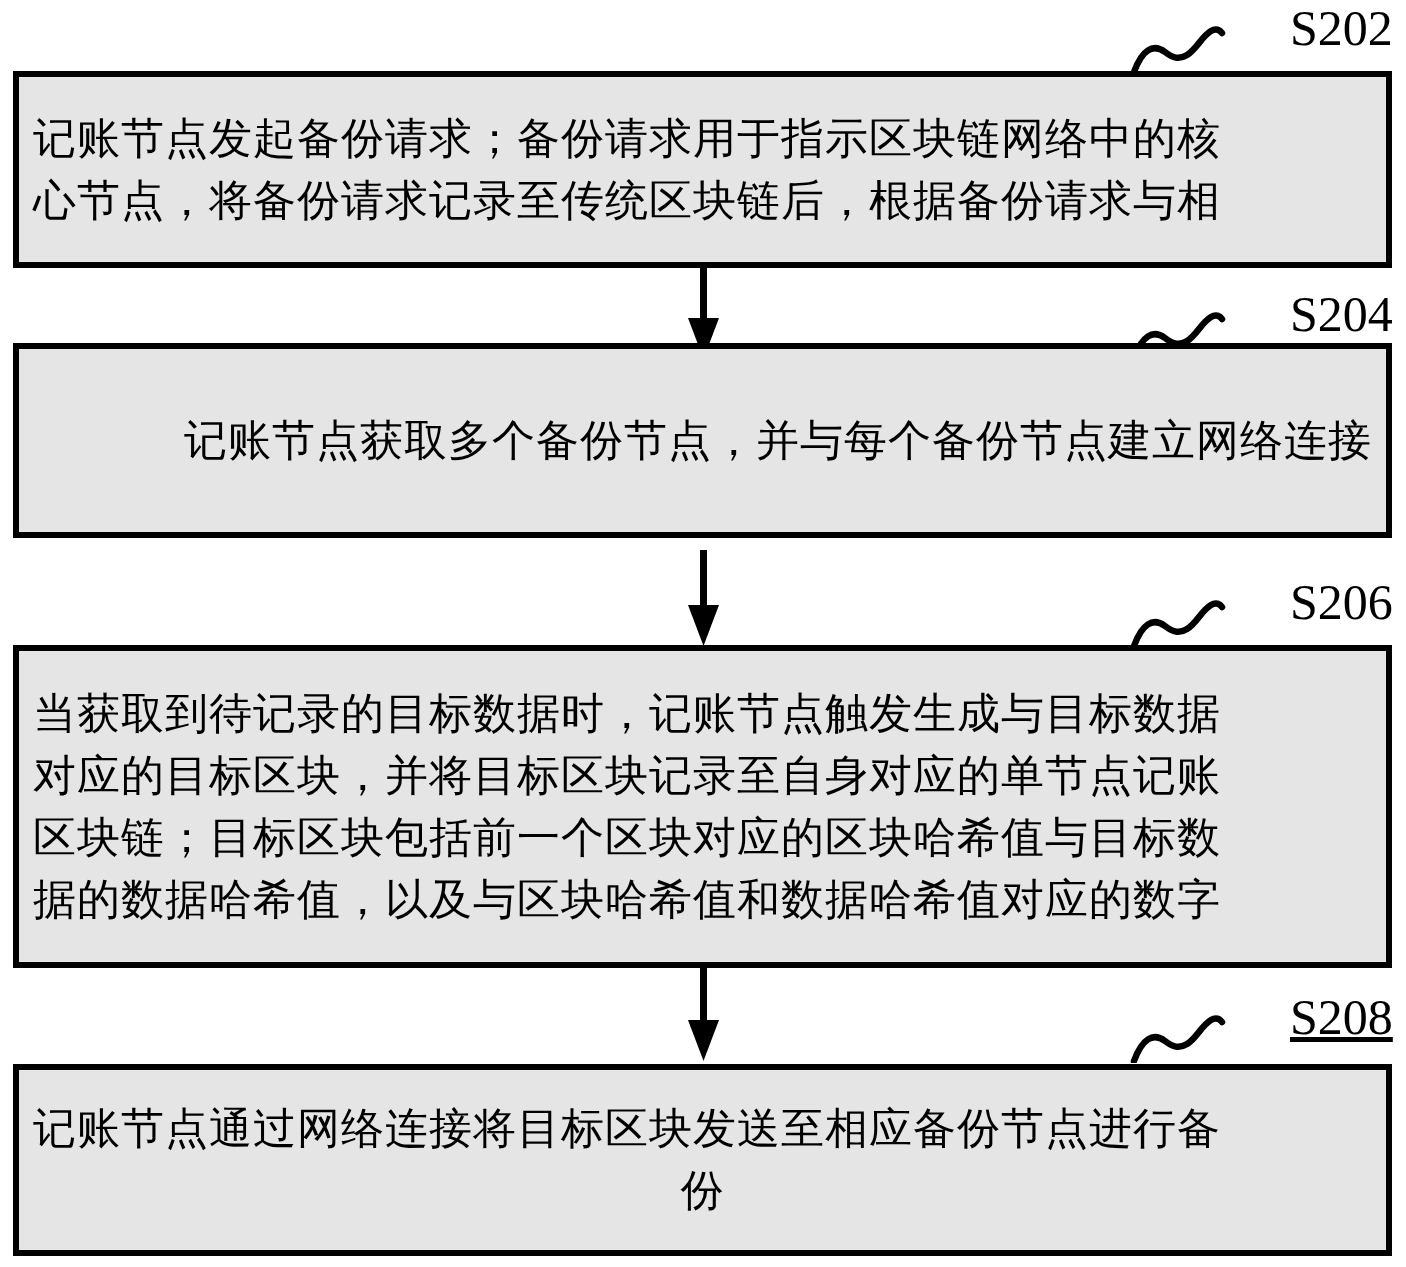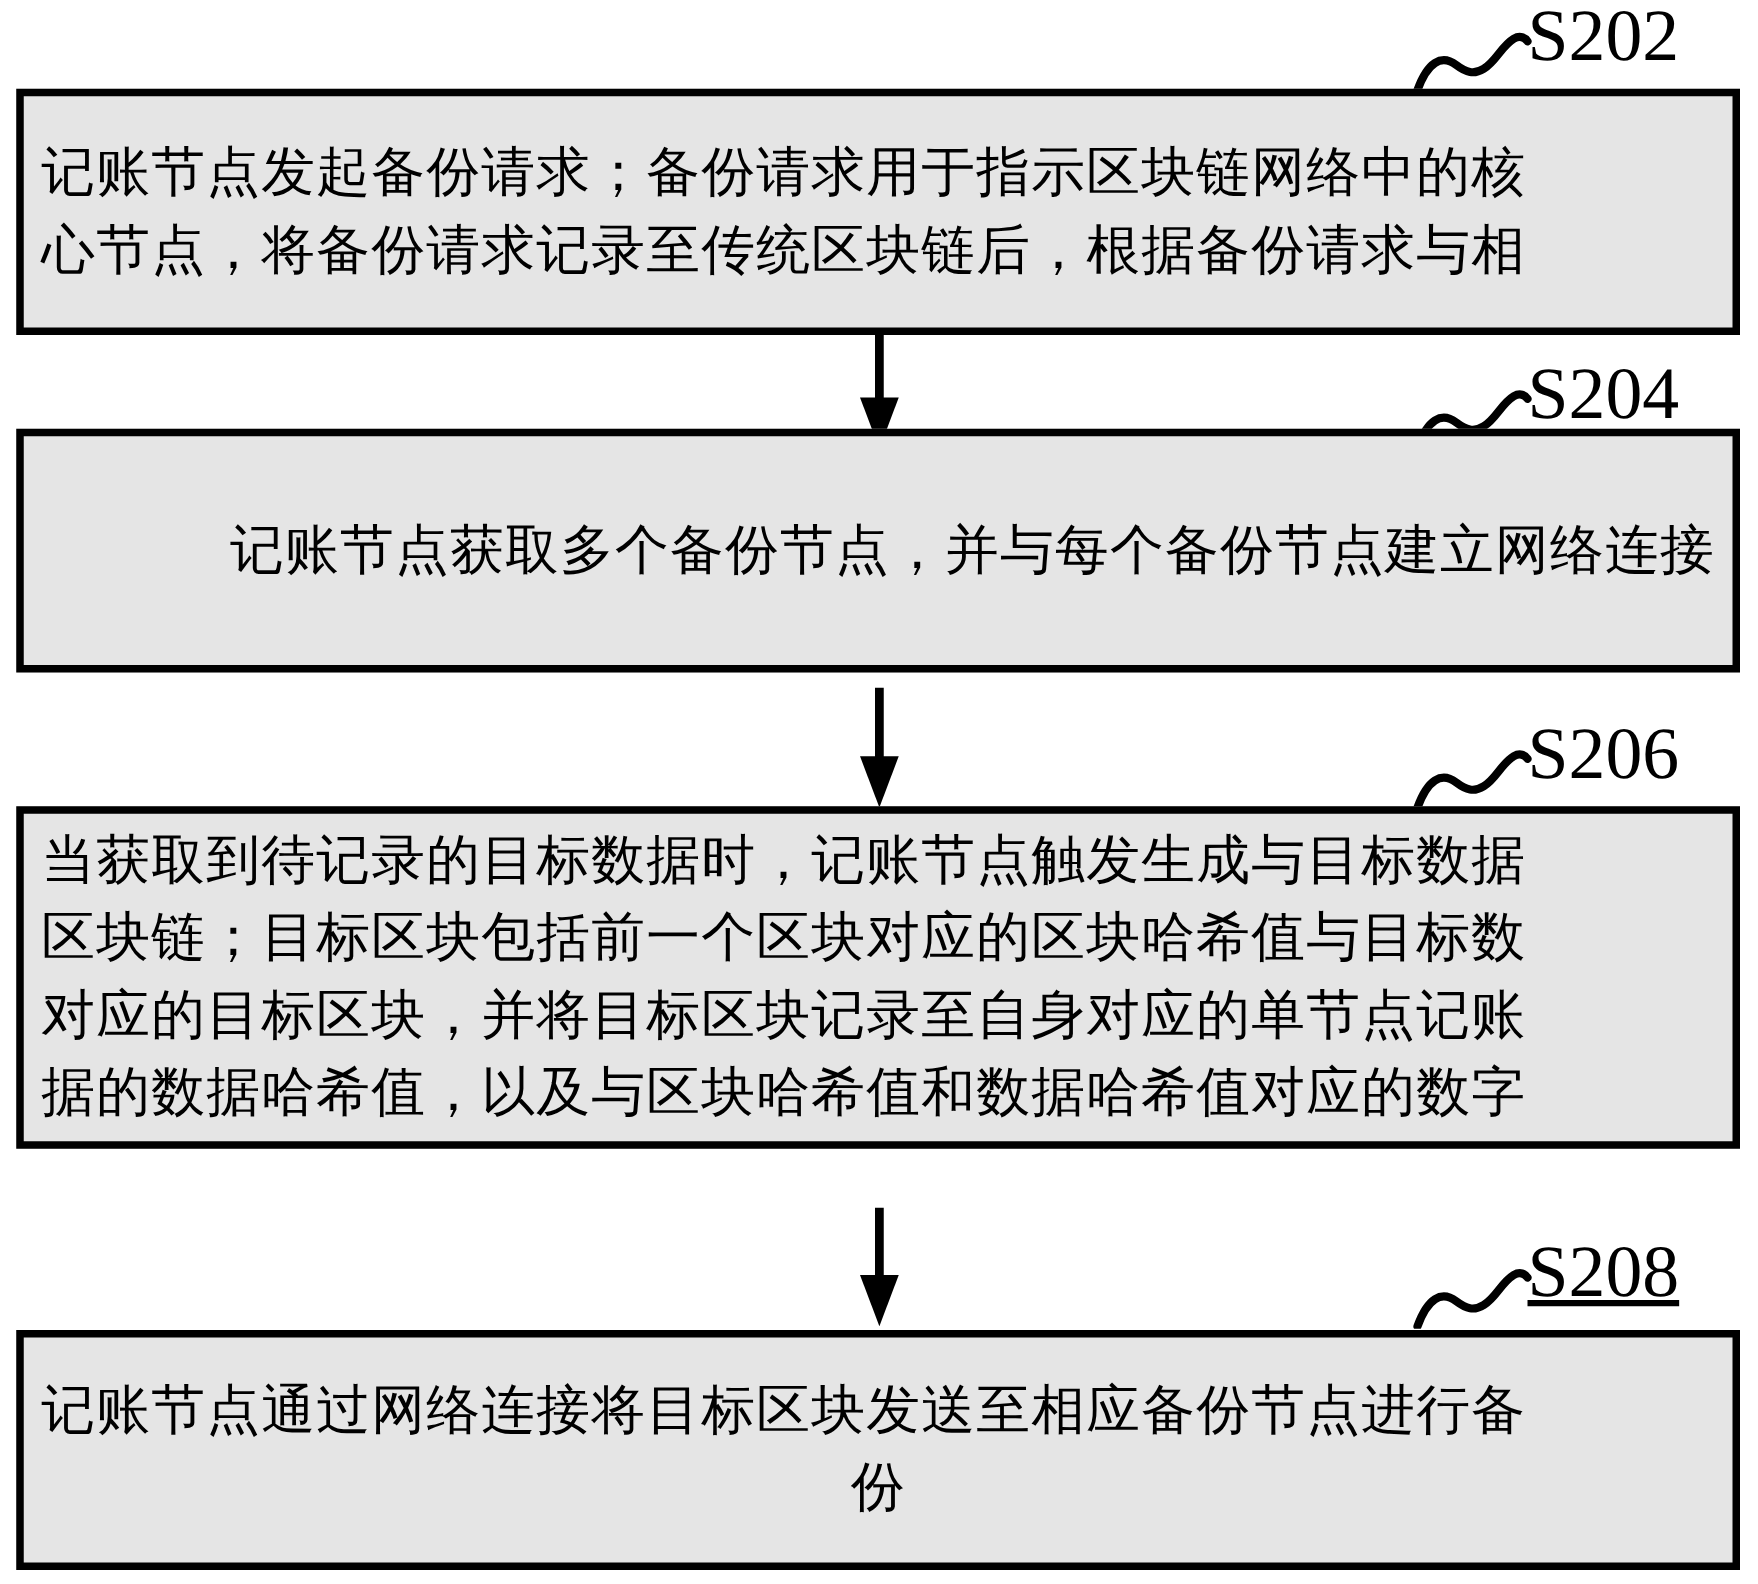--- a/index.html
+++ b/index.html
@@ -18,34 +18,34 @@
     box-sizing: border-box;
     border: 6px solid #000000;
     background: #e5e5e5;
     display: flex;
     flex-direction: column;
     justify-content: center;
     padding: 4px 14px;
   }
   .box-1 { top: 71px;   height: 197px; }
   .box-2 { top: 343px;  height: 195px; align-items: flex-end; }
-  .box-3 { top: 645px;  height: 274px; }
+  .box-3 { top: 645px;  height: 323px; }
   .box-4 { top: 1064px; height: 192px; }
   .txt-line {
     font-size: 43px;
     line-height: 62px;
     letter-spacing: 1px;
     text-align: left;
     white-space: nowrap;
   }
   .txt-line.center { text-align: center; }
   .step-label {
     position: absolute;
-    left: 1222px;
-    font-size: 59px;
+    left: 1290px;
+    font-size: 50px;
     line-height: 50px;
     color: #000000;
     white-space: nowrap;
   }
   .lbl-1 { top: 3px; }
   .lbl-2 { top: 289px; }
   .lbl-3 { top: 577px; }
   .lbl-4 { top: 992px; text-decoration: underline; }
   .squiggle {
     position: absolute;
@@ -107,22 +107,22 @@
   </div>
 
   <div class="squiggle sq-3">
     <svg width="100" height="52" viewBox="0 0 100 52">
       <path d="M 8,50 C 16,28 27,21 39,30 C 47,36 53,38 61,33 C 71,27 75,15 85,9 C 90,6 94,8 96,11" fill="none" stroke="#000000" stroke-width="6.5" stroke-linecap="round"></path>
     </svg>
   </div>
   <div class="step-label lbl-3">S206</div>
   <div class="step-box box-3">
     <div class="txt-line">当获取到待记录的目标数据时，记账节点触发生成与目标数据</div>
+    <div class="txt-line">对应的目标区块，并将目标区块记录至自身对应的单节点记账</div>
     <div class="txt-line">区块链；目标区块包括前一个区块对应的区块哈希值与目标数</div>
-    <div class="txt-line">对应的目标区块，并将目标区块记录至自身对应的单节点记账</div>
     <div class="txt-line">据的数据哈希值，以及与区块哈希值和数据哈希值对应的数字</div>
   </div>
 
   <div class="arrow ar-3">
     <svg width="37" height="95" viewBox="0 0 37 95">
       <line x1="18.5" y1="0" x2="18.5" y2="58" stroke="#000000" stroke-width="7"></line>
       <polygon points="3,54 34,54 18.5,95" fill="#000000"></polygon>
     </svg>
   </div>
 

